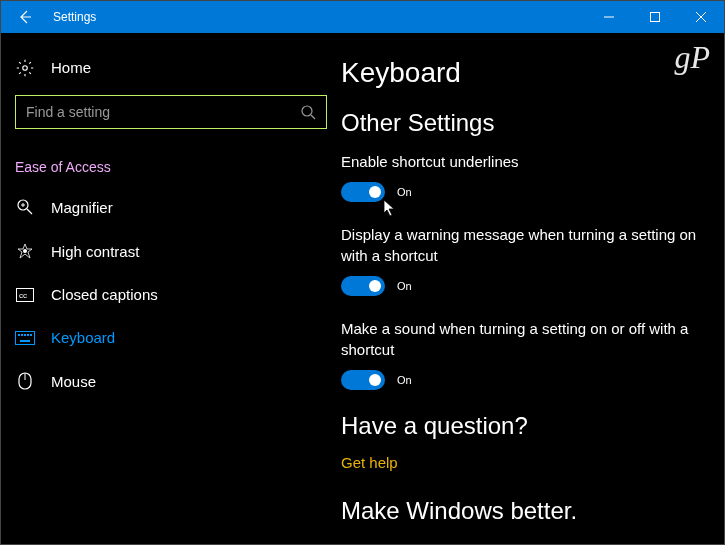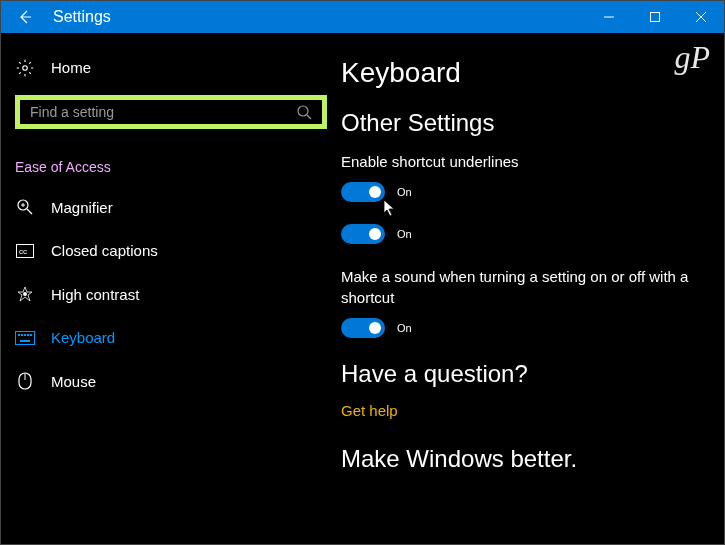--- a/index.html
+++ b/index.html
@@ -1,29 +1,29 @@
 <!DOCTYPE html>
 <html><head>
 <meta charset="utf-8">
 <style>
 * { margin: 0; padding: 0; box-sizing: border-box; font-family: "Segoe UI", -apple-system, sans-serif; }
 body { width: 725px; height: 545px; background: #000; color: #fff; overflow: hidden; border: 1px solid #444; position: relative; }
 .titlebar { height: 32px; background: #0078d7; display: flex; align-items: center; color: #fff; }
 .tb-back { width: 48px; height: 32px; display: flex; align-items: center; justify-content: center; }
-.tb-title { flex: 1; font-size: 16px; padding-left: 4px; }
+.tb-title { flex: 1; font-size: 12px; padding-left: 4px; }
 .tb-btns { display: flex; }
 .tb-btn { width: 46px; height: 32px; display: flex; align-items: center; justify-content: center; }
 .tb-btn svg { stroke: #fff; }
 .content { display: flex; height: calc(100% - 32px); }
 .sidebar { width: 340px; padding: 16px 0 0 0; }
 .home-row { display: flex; align-items: flex-start; padding: 10px 14px; gap: 16px; }
 .home-row .icon { width: 20px; display: flex; justify-content: center; }
 .home-row .lbl { font-size: 15px; }
 .search-wrap { padding: 8px 14px 20px; }
-.search { display: flex; align-items: center; border: 5px solid #bef264; height: 34px; padding: 0 10px; justify-content: space-between; }
+.search { display: flex; align-items: center; border: 1px solid #bef264; height: 34px; padding: 0 10px; justify-content: space-between; }
 .search-ph { color: #999; font-size: 14px; }
 .cat-hdr { color: #f0abfc; font-size: 14px; padding: 10px 14px; }
 .nav-item { display: flex; align-items: center; padding: 13px 14px; gap: 16px; font-size: 15px; }
 .nav-item .icon { width: 20px; display: flex; justify-content: center; }
 .nav-item.active { color: #0099ff; }
 .main { flex: 1; padding: 24px 20px 0 0; overflow: hidden; }
 .page-title { font-size: 28px; font-weight: 300; margin-bottom: 20px; }
 .section-hdr { font-size: 24px; font-weight: 400; margin-bottom: 14px; }
 .setting-lbl { font-size: 15px; margin-bottom: 10px; line-height: 1.4; }
 .toggle-row { display: flex; align-items: center; gap: 12px; margin-bottom: 22px; }
@@ -93,35 +93,35 @@
             <circle cx="7" cy="7" r="5" stroke="#fff" stroke-width="1.2" fill="none"></circle>
             <line x1="11" y1="11" x2="16" y2="16" stroke="#fff" stroke-width="1.2"></line>
             <line x1="5" y1="7" x2="9" y2="7" stroke="#fff" stroke-width="1"></line>
             <line x1="7" y1="5" x2="7" y2="9" stroke="#fff" stroke-width="1"></line>
           </svg>
         </span>
       <span>Magnifier</span>
     </div>
     <div class="nav-item">
       <span class="icon">
+          <svg width="18" height="18" viewBox="0 0 18 18" fill="#fff">
+            <path d="M9 2 L11 7 L16 7 L12 10 L14 16 L9 12 L4 16 L6 10 L2 7 L7 7 Z" stroke="#fff" stroke-width="0.8" fill="none"></path>
+            <circle cx="9" cy="9" r="2" fill="#fff"></circle>
+          </svg>
+        </span>
+      <span>High contrast</span>
+    </div>
+    <div class="nav-item">
+      <span class="icon">
           <svg width="18" height="14" viewBox="0 0 18 14">
             <rect x="0.5" y="0.5" width="17" height="13" stroke="#fff" stroke-width="1" fill="none"></rect>
             <text x="3" y="10" font-size="8" fill="#fff" font-family="sans-serif">cc</text>
           </svg>
         </span>
       <span>Closed captions</span>
-    </div>
-    <div class="nav-item">
-      <span class="icon">
-          <svg width="18" height="18" viewBox="0 0 18 18" fill="#fff">
-            <path d="M9 2 L11 7 L16 7 L12 10 L14 16 L9 12 L4 16 L6 10 L2 7 L7 7 Z" stroke="#fff" stroke-width="0.8" fill="none"></path>
-            <circle cx="9" cy="9" r="2" fill="#fff"></circle>
-          </svg>
-        </span>
-      <span>High contrast</span>
     </div>
     <div class="nav-item active">
       <span class="icon">
           <svg width="20" height="14" viewBox="0 0 20 14">
             <rect x="0.5" y="0.5" width="19" height="13" stroke="#0099ff" stroke-width="1" fill="none"></rect>
             <rect x="3" y="3" width="2" height="2" fill="#0099ff"></rect>
             <rect x="6" y="3" width="2" height="2" fill="#0099ff"></rect>
             <rect x="9" y="3" width="2" height="2" fill="#0099ff"></rect>
             <rect x="12" y="3" width="2" height="2" fill="#0099ff"></rect>
             <rect x="15" y="3" width="2" height="2" fill="#0099ff"></rect>
@@ -146,20 +146,21 @@
     <div class="section-hdr">Other Settings</div>
 
     <div class="setting-lbl">Enable shortcut underlines</div>
     <div class="toggle-row">
       <div class="toggle">
           <div class="knob"></div>
         </div>
       <span class="toggle-state">On</span>
     </div>
 
+    <div class="setting-lbl">Display a warning message when turning a setting on with a shortcut</div>
     <div class="toggle-row">
       <div class="toggle">
           <div class="knob"></div>
         </div>
       <span class="toggle-state">On</span>
     </div>
 
     <div class="setting-lbl">Make a sound when turning a setting on or off with a shortcut</div>
     <div class="toggle-row">
       <div class="toggle">

